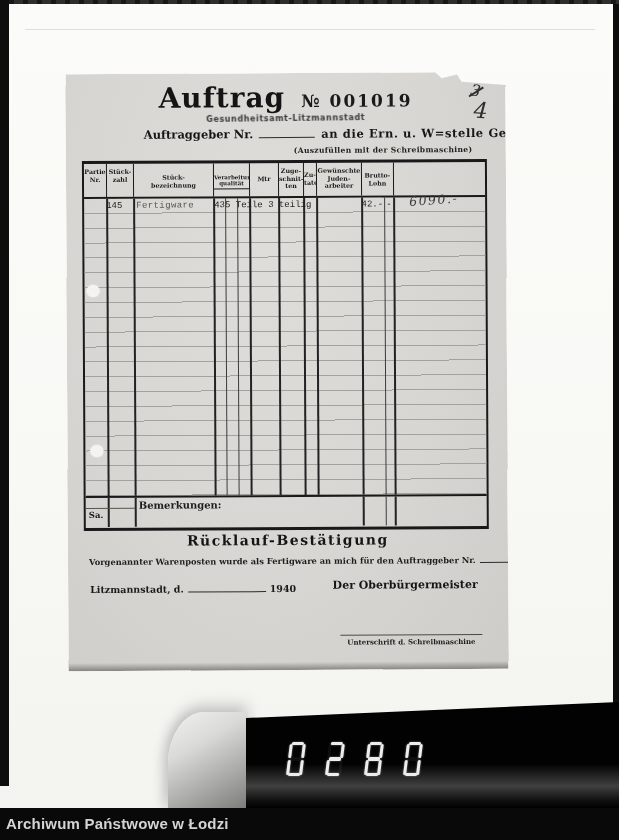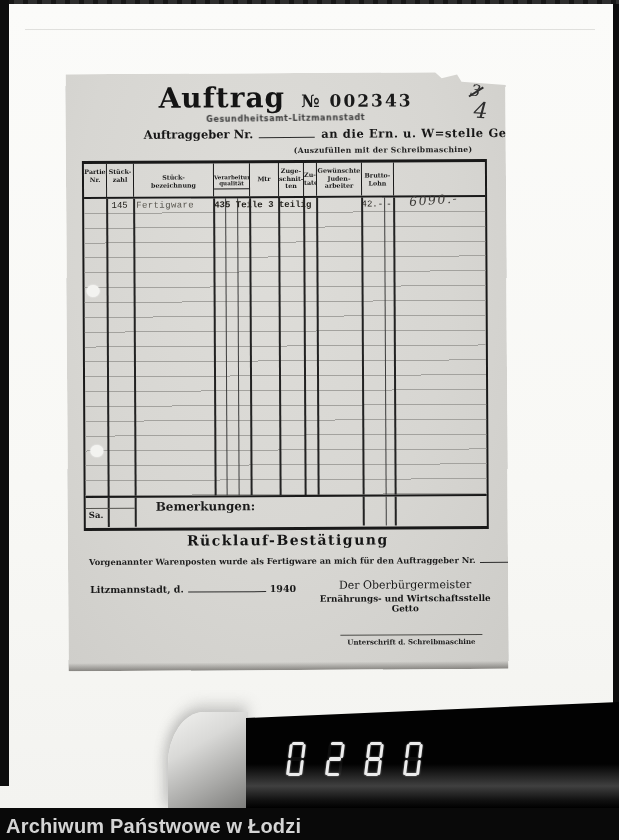--- a/index.html
+++ b/index.html
@@ -54,41 +54,41 @@
   .q-sub div{flex:1;border-left:1px solid #191919;box-sizing:border-box;
     font-size:6.5px;font-weight:bold;text-align:center;padding-top:2px;}
   .q-sub div:first-child{border-left:none;}
   .tbody{position:relative;height:297px;
     background:repeating-linear-gradient(to bottom,transparent 0,transparent 13.85px,#a3a29e 13.85px,#a3a29e 14.85px);}
   .vl{position:absolute;top:0;bottom:0;width:1.5px;background:#222;}
   .vl.thin{width:1px;background:#3c3c3c;}
   .tfoot{position:relative;height:31px;border-top:2px solid #191919;box-sizing:border-box;}
   .sa-divider{position:absolute;left:0;top:10px;width:49px;height:1px;background:#55544f;}
   .sa-label{position:absolute;left:3px;top:12px;font-size:8.5px;font-weight:bold;color:#1c1c1c;}
-  .remarks-label{position:absolute;left:70px;top:2px;font-size:12px;font-weight:bold;color:#1c1c1c;}
+  .remarks-label{position:absolute;left:53px;top:2px;font-size:10px;font-weight:bold;color:#1c1c1c;}
 
   .typed{font-family:"Liberation Mono",monospace;font-size:9px;color:#26241f;position:absolute;white-space:nowrap;}
-  .t-stueck{left:22px;top:2px;width:27px;text-align:center;}
+  .t-stueck{left:22px;top:2px;width:27px;}
   .t-bez{left:52px;top:2px;color:#59564f;letter-spacing:.4px;}
-  .t-det{left:130px;top:2px;font-weight:bold;}
+  .t-det{left:130px;top:2px;}
   .t-lohn{left:277px;top:2px;width:22px;text-align:right;}
   .t-pf{left:302px;top:2px;}
   .hand{font-style:italic;color:#3c3a37;}
   .t-total{position:absolute;left:325px;top:-5px;font-size:12.5px;letter-spacing:1.5px;transform:rotate(-4deg);white-space:nowrap;}
 
   
   .conf-title{position:absolute;left:0;top:459px;width:100%;text-align:center;
     font-size:14px;font-weight:bold;letter-spacing:1.5px;color:#151515;}
   .conf-text{position:absolute;left:21px;top:481px;width:402px;
     font-size:8.3px;font-weight:bold;color:#1d1d1d;white-space:nowrap;}
   .conf-text .blank-line{width:52px;margin:0 4px;}
   .f-place{position:absolute;left:22px;top:509px;font-size:9.5px;font-weight:bold;color:#1a1a1a;white-space:nowrap;}
   .f-place .blank-line{width:78px;margin:0 4px;}
   .f-authority{position:absolute;left:248px;top:506px;width:178px;text-align:center;color:#161616;}
-  .f-auth1{font-size:11px;font-weight:normal;}
+  .f-auth1{font-size:11px;font-weight:bold;}
   .f-auth2{font-size:8.8px;font-weight:bold;margin-top:2px;}
   .sig-line{position:absolute;left:272px;top:562px;width:142px;height:1px;background:#4a4a46;}
   .sig-caption{position:absolute;left:272px;top:565px;width:142px;text-align:center;
     font-size:7px;font-weight:bold;color:#1d1d1d;}
 
   .hole{position:absolute;width:13px;height:12px;border-radius:50%;background:#f3f3f0;
     box-shadow:0 0 2px rgba(255,255,255,.9);}
   .hole1{left:20px;top:211px;} .hole2{left:23px;top:371px;}
 
   .note{position:absolute;font-style:italic;color:#2e2e2e;white-space:nowrap;}
@@ -112,35 +112,35 @@
   .seg-b{right:0;top:1.5px;width:3.2px;height:14.5px}
   .seg-c{right:0;bottom:1.5px;width:3.2px;height:14.5px}
   .seg-d{left:2px;bottom:0;width:12px;height:3.2px}
   .seg-e{left:0;bottom:1.5px;width:3.2px;height:14.5px}
   .seg-f{left:0;top:1.5px;width:3.2px;height:14.5px}
   .seg-g{left:2px;top:15.4px;width:12px;height:3.2px}
 
   
   .caption-band{position:absolute;left:0;top:808px;width:619px;height:32px;background:#090909;}
   .caption-text{position:absolute;left:6px;top:7px;
-    font-family:"Liberation Sans",sans-serif;font-size:20px;font-weight:bold;
+    font-family:"Liberation Sans",sans-serif;font-size:15px;font-weight:bold;
     color:#d4d4d4;letter-spacing:.2px;}
 </style>
 </head>
 <body>
 
 <div class="photo-area"></div>
 <div class="frame-top"></div>
 <div class="frame-left"></div>
 <div class="hairline"></div>
 
 <div class="document">
 
   <div class="title-row">
-    <span class="doc-title">Auftrag</span><span class="doc-number">№ 002343</span>
+    <span class="doc-title">Auftrag</span><span class="doc-number">№ 001019</span>
   </div>
 
   <div class="stamp">Gesundheitsamt-Litzmannstadt</div>
 
   <div class="hline1">
     <span>Auftraggeber Nr.</span><span class="blank-line"></span><span class="suffix-bold">an die Ern. u. W=stelle Getto</span>
   </div>
 
 
   <div class="type-note">(Auszufüllen mit der Schreibmaschine)</div>
@@ -214,21 +214,20 @@
   <div class="conf-text">
     <span>Vorgenannter Warenposten wurde als Fertigware an mich für den Auftraggeber Nr.</span><span class="blank-line"></span><span>abgeliefert.</span>
   </div>
 
   <div class="f-place">
     <span>Litzmannstadt, d.</span><span class="blank-line"></span><span>1940</span>
   </div>
 
   <div class="f-authority">
     <div class="f-auth1">Der Oberbürgermeister</div>
-    <div class="f-auth2">Ernährungs- und Wirtschaftsstelle Getto</div>
   </div>
 
   <div class="sig-line"></div>
   <div class="sig-caption">Unterschrift d. Schreibmaschine</div>
 
   <div class="hole hole1"></div>
   <div class="hole hole2"></div>
 
   <div class="note note-3">3</div>
   <div class="note-3-strike"></div>

